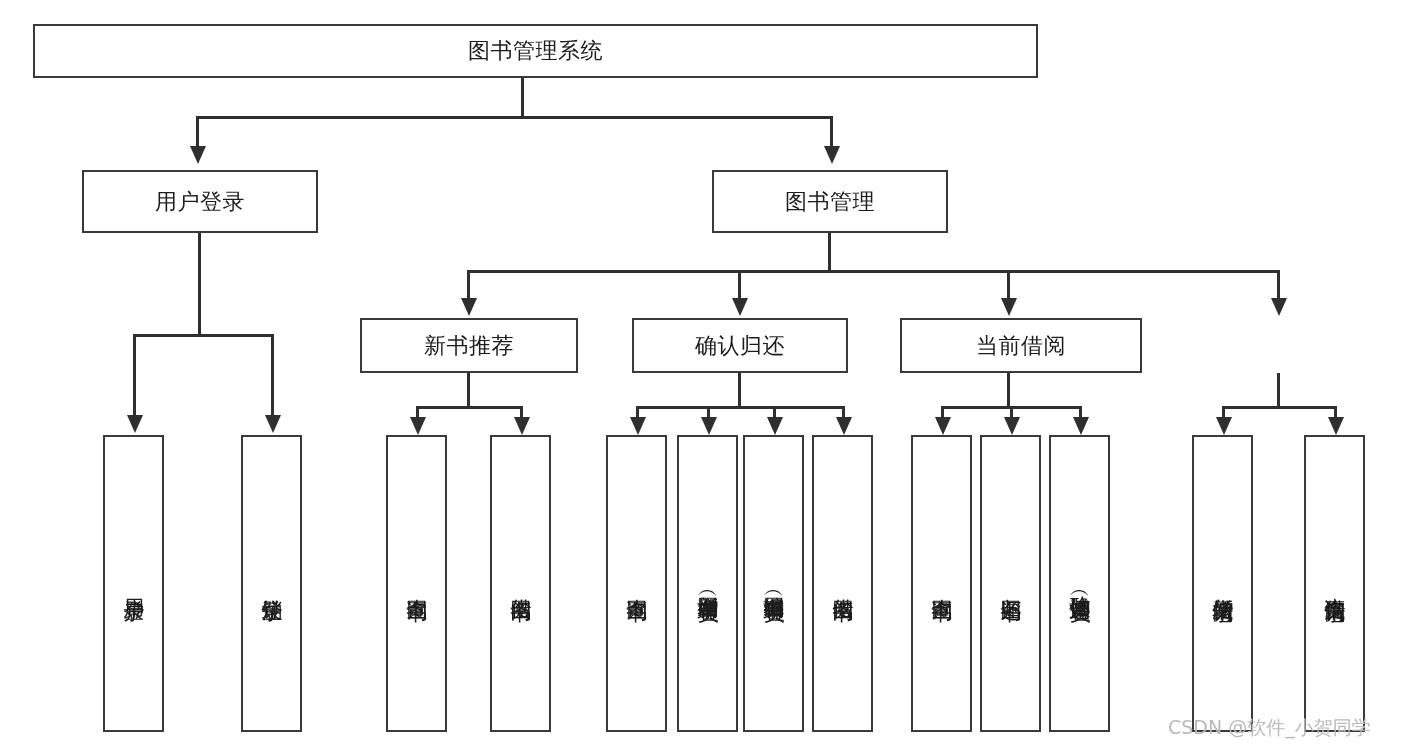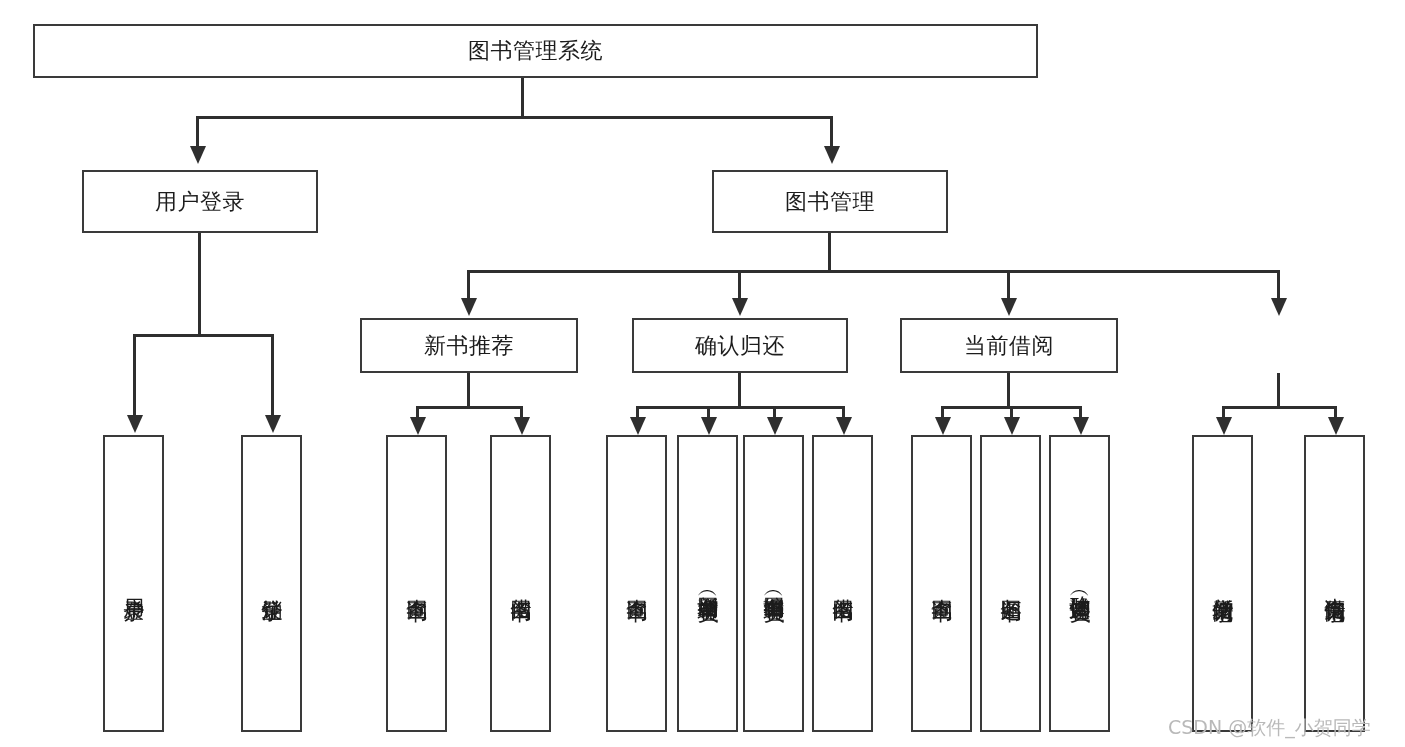--- a/index.html
+++ b/index.html
@@ -142,21 +142,21 @@
   <div class="node horizontal" style="left:712px; top:170px; width:236px; height:63px;">
     <span class="label">图书管理</span>
   </div>
 
   <div class="node horizontal" style="left:360px; top:318px; width:218px; height:55px;">
     <span class="label">新书推荐</span>
   </div>
   <div class="node horizontal" style="left:632px; top:318px; width:216px; height:55px;">
     <span class="label">确认归还</span>
   </div>
-  <div class="node horizontal" style="left:900px; top:318px; width:218px; height:55px;">
+  <div class="node horizontal" style="left:900px; top:318px; width:242px; height:55px;">
     <span class="label">当前借阅</span>
   </div>
 
   <div class="node vertical" style="left:103px; top:435px; width:61px; height:297px;">
     <span class="label">用户登录</span>
   </div>
   <div class="node vertical" style="left:241px; top:435px; width:61px; height:297px;">
     <span class="label">注销登录</span>
   </div>
 

